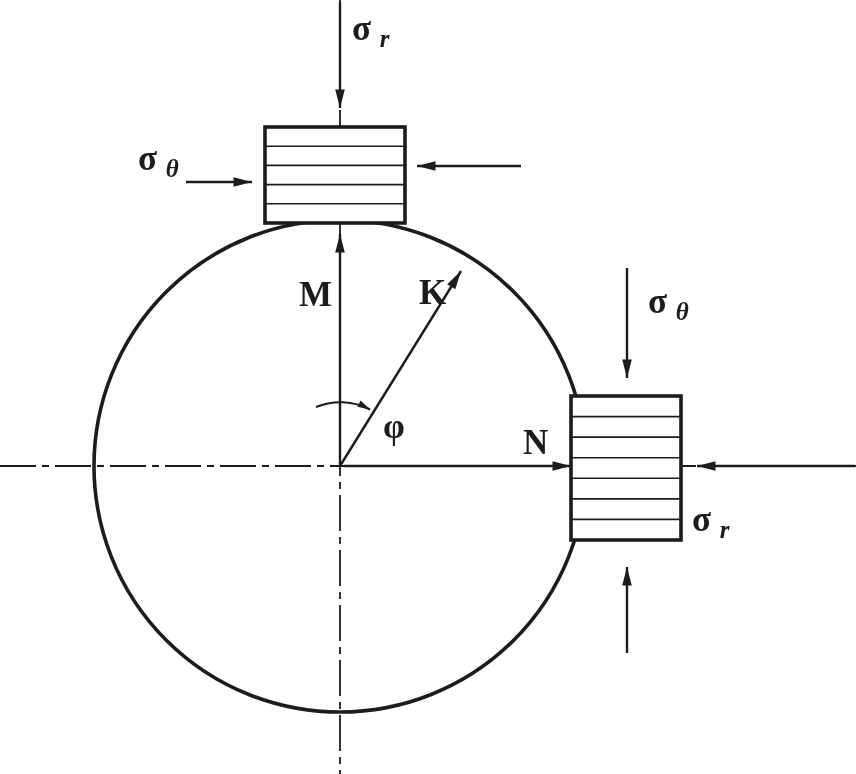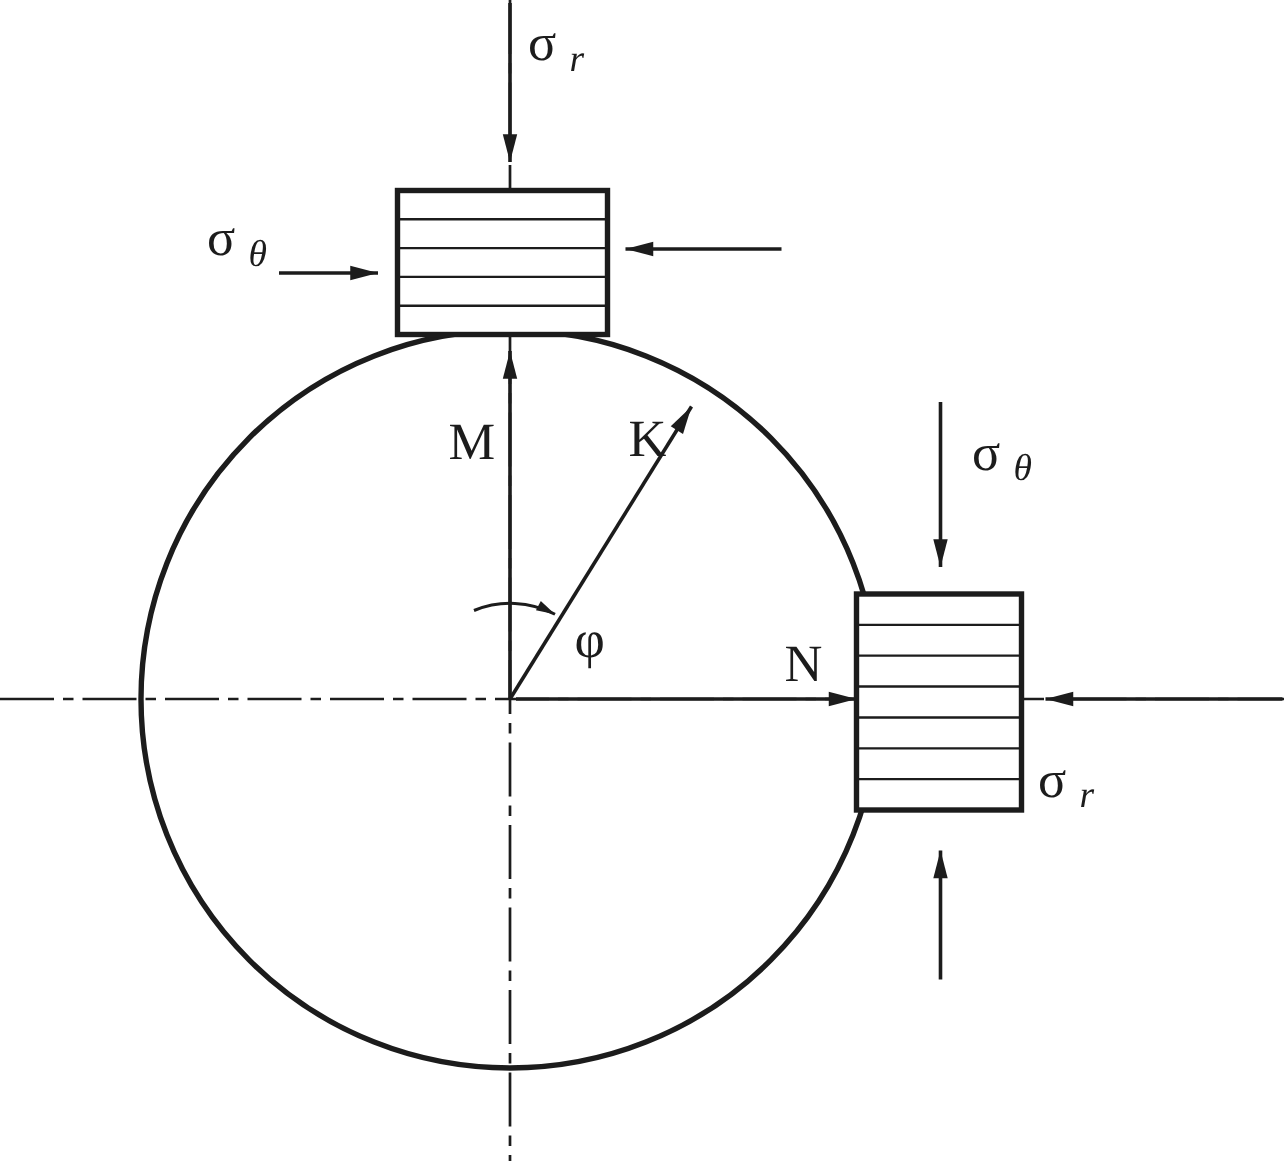--- a/index.html
+++ b/index.html
@@ -9,20 +9,21 @@
     width: 856px;
     height: 774px;
     overflow: hidden;
     font-family: "Liberation Serif", "DejaVu Serif", serif;
   }
   .figure-wrap {
     width: 856px;
     height: 640px;
     position: relative;
     background: #eab308;
+    font-weight: bold;
   }
   svg { display: block; }
   .centerline {
     stroke: #1c1c1c;
     stroke-width: 1.8;
     stroke-dasharray: 36 6 7 6;
     fill: none;
   }
   .outline {
     stroke: #1c1c1c;

